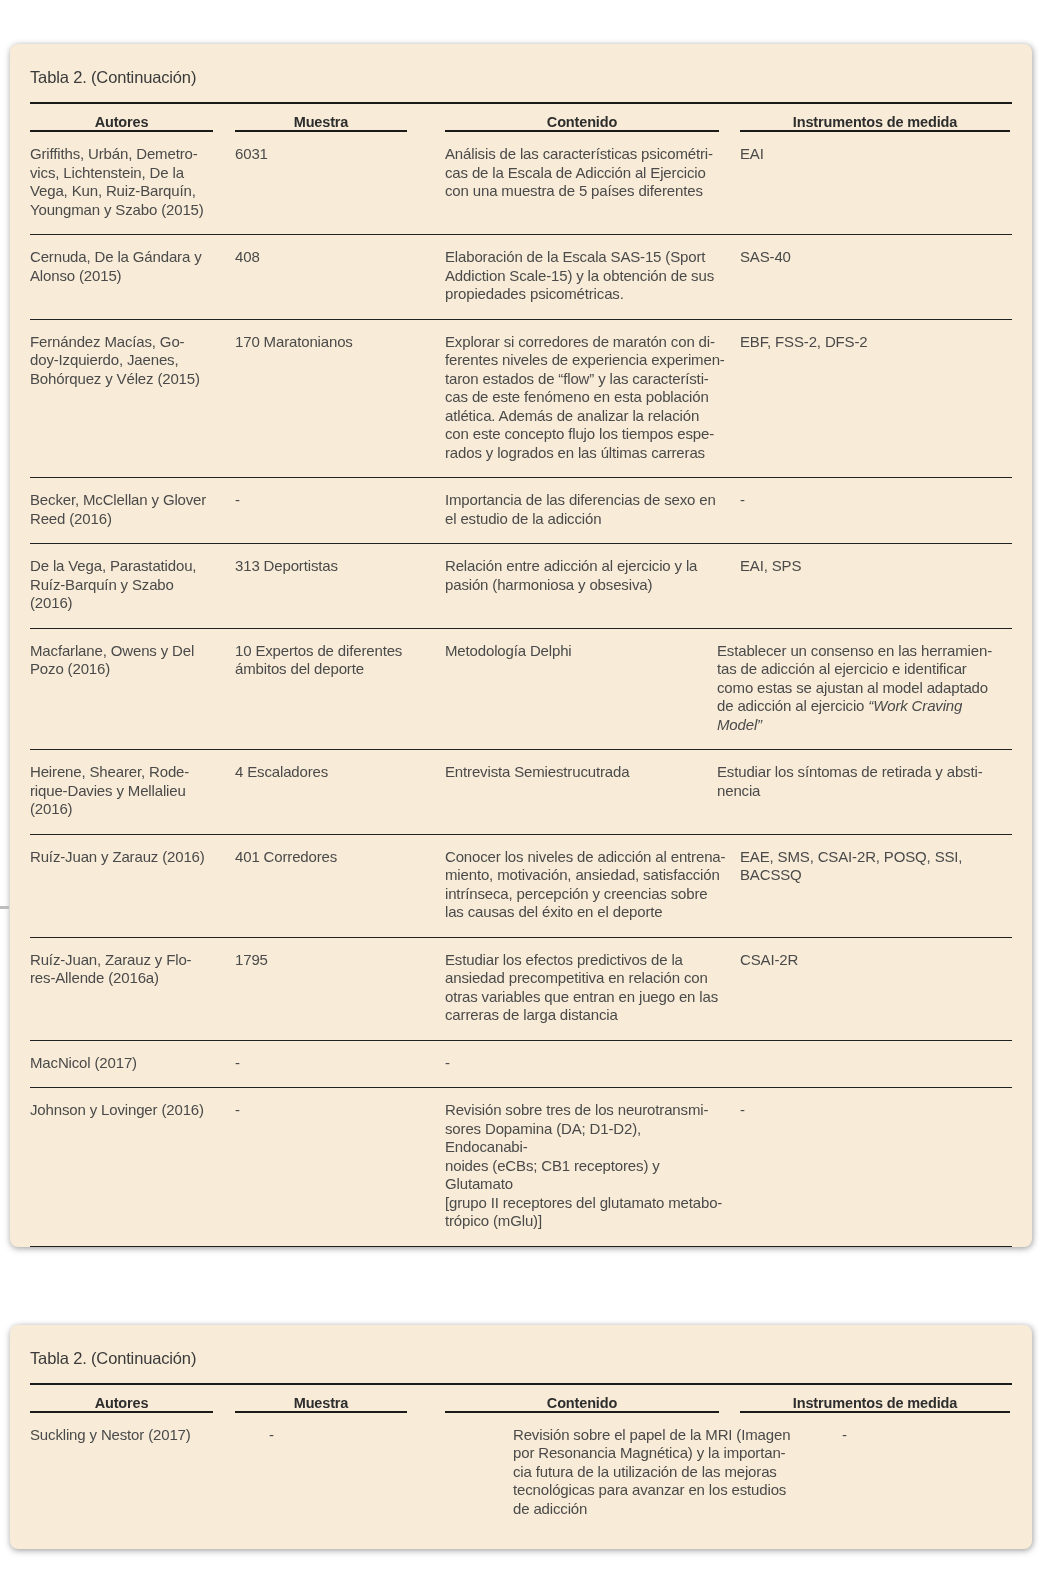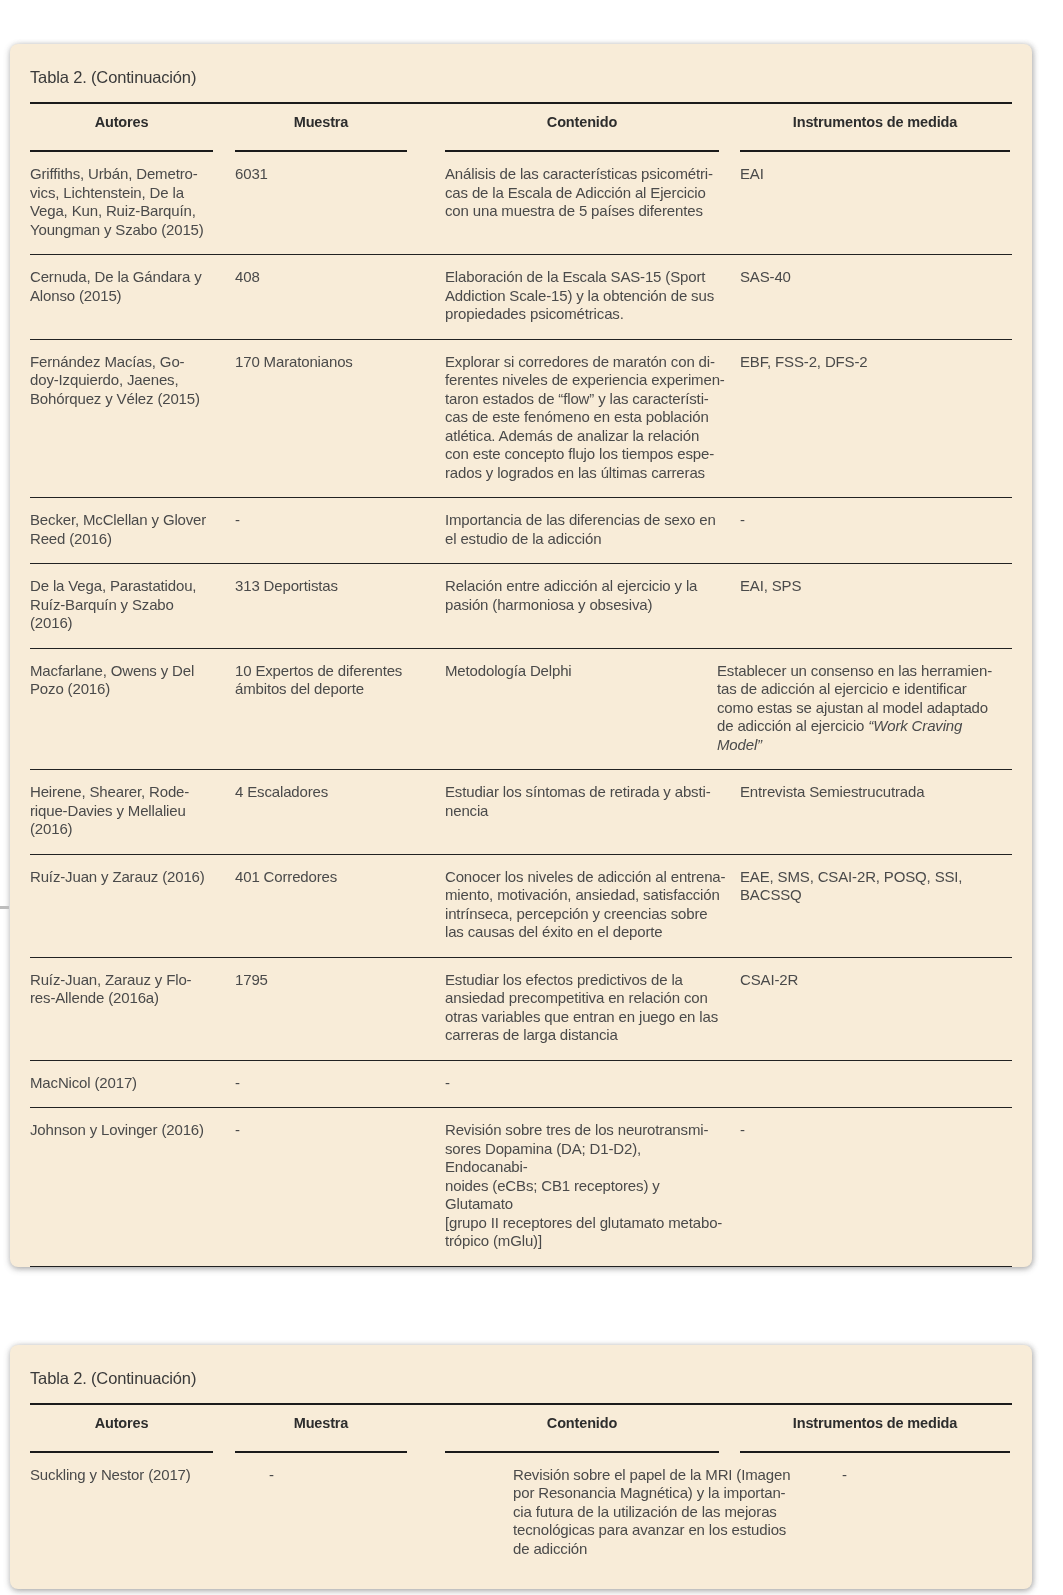--- a/index.html
+++ b/index.html
@@ -37,21 +37,21 @@
     display:flex;
     padding-top:10px;
   }
   .hcell{flex:none;}
   .hcell .hline{
     display:block;
     text-align:center;
     font-weight:bold;
     font-size:14.5px;
     color:var(--header-color,#2d2d2d);
-    padding-bottom:20px;
+    padding-bottom:0;
     border-bottom:2px solid var(--rule-color,#1b1b1b);
   }
   .h1{width:205px;} .h1 .hline{width:183px;}
   .h2{width:210px;} .h2 .hline{width:172px;}
   .h3{width:295px;} .h3 .hline{width:274px;}
   .h4{width:272px;} .h4 .hline{width:270px;}
   .trow{
     display:flex;
     padding:13px 0 15px 0;
     border-bottom:1.6px solid #222222;
@@ -156,23 +156,23 @@
 tas de adicción al ejercicio e identificar
 como estas se ajustan al model adaptado
 de adicción al ejercicio </span><span class="it">“Work Craving
 Model”</span></div>
       </div>
       <div class="trow">
         <div class="cell c1">Heirene, Shearer,  Rode-
 rique-Davies y Mellalieu
 (2016)</div>
         <div class="cell c2">4 Escaladores</div>
+        <div class="cell c4">Entrevista Semiestrucutrada</div>
         <div class="cell c3">Estudiar los síntomas de retirada y absti-
 nencia</div>
-        <div class="cell c4">Entrevista Semiestrucutrada</div>
       </div>
       <div class="trow">
         <div class="cell c1">Ruíz-Juan y Zarauz (2016)</div>
         <div class="cell c2">401 Corredores</div>
         <div class="cell c3">Conocer los niveles de adicción al entrena-
 miento, motivación, ansiedad, satisfacción
 intrínseca, percepción y creencias sobre
 las causas del éxito en el deporte</div>
         <div class="cell c4">EAE, SMS, CSAI-2R, POSQ, SSI, BACSSQ</div>
       </div>

